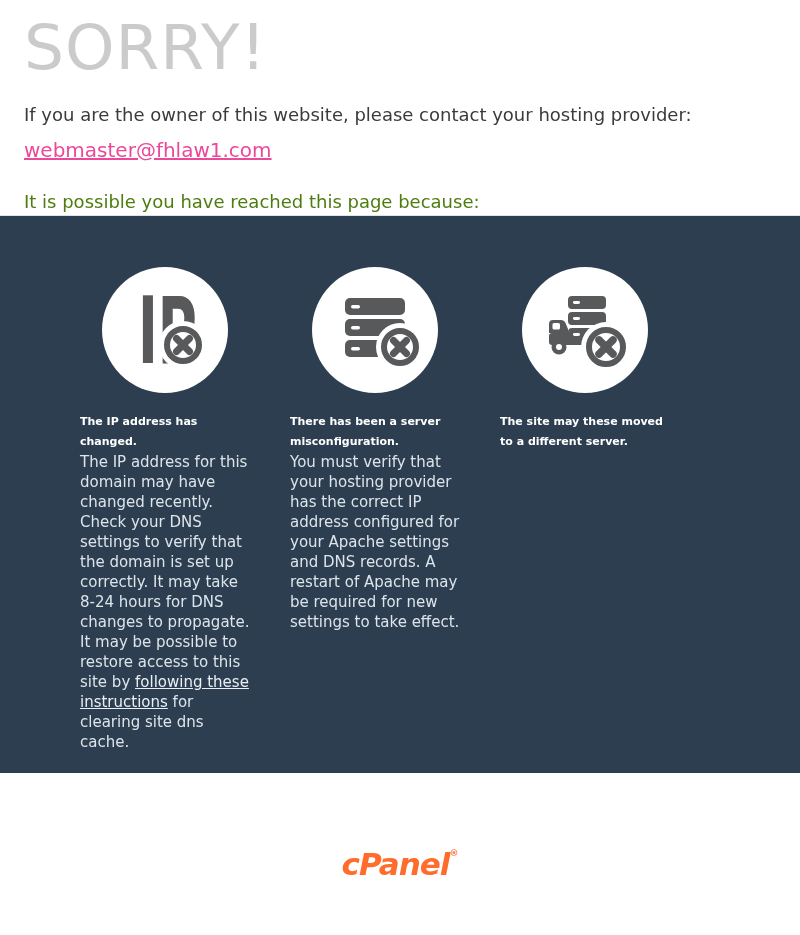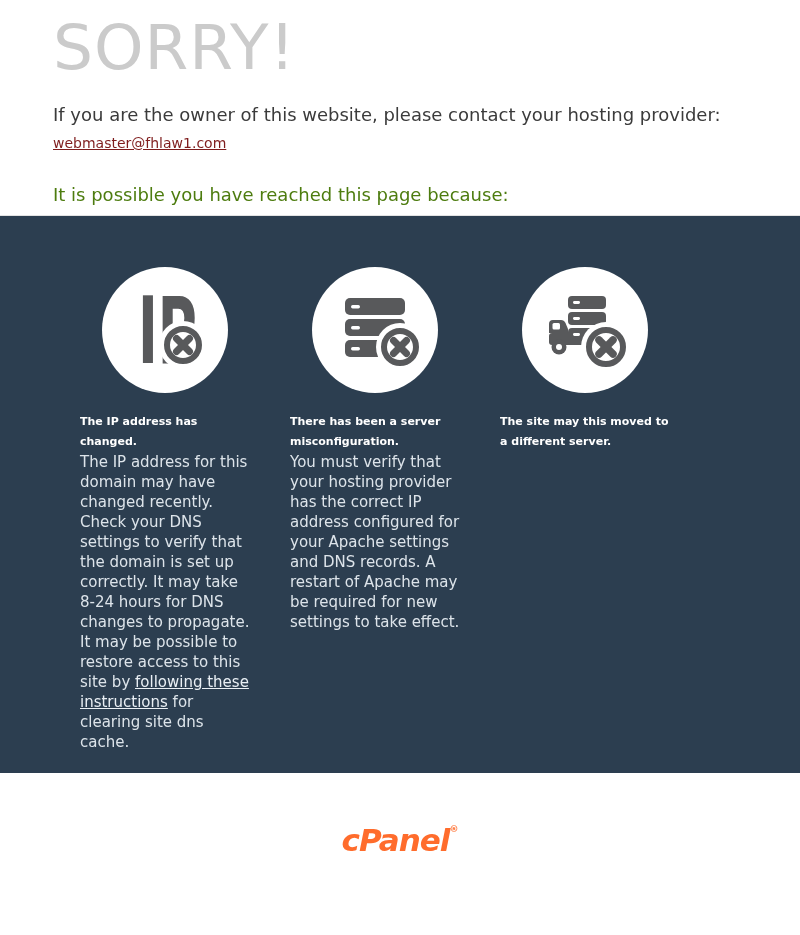--- a/index.html
+++ b/index.html
@@ -7,41 +7,41 @@
   html, body {
     width: 800px;
     background: #ffffff;
     font-family: "DejaVu Sans", "Liberation Sans", sans-serif;
   }
   body { min-height: 935px; }
 
   
   .top-section {
     height: 215px;
-    padding: 14px 40px 0 53px;
+    padding: 14px 40px 0 24px;
     background: #ffffff;
   }
   .page-title {
     font-size: 63px;
     font-weight: 400;
     color: #cbcbcb;
     line-height: 1.08;
     letter-spacing: 1px;
   }
   .intro-block {
     margin-top: 20px;
     font-size: 18px;
     color: #3b3b3b;
     line-height: 25px;
   }
   .email-link {
     display: inline-block;
-    margin-top: 4px;
-    font-size: 14px;
-    color: #7f1d1d;
+    margin-top: 11px;
+    font-size: 20px;
+    color: #ec4899;
     text-decoration: underline;
     cursor: pointer;
   }
   .reason-line {
     margin-top: 26px;
     font-size: 18px;
     color: #4d7c0f;
     line-height: 25px;
   }
 
@@ -76,21 +76,21 @@
   }
   .card-body .inline-link {
     color: #e9eff4;
     text-decoration: underline;
     cursor: pointer;
   }
 
   
   .footer-section {
     height: 138px;
-    padding-top: 52px;
+    padding-top: 76px;
     text-align: center;
     background: #ffffff;
   }
   .cpanel-logo {
     display: inline-block;
     font-size: 31px;
     font-weight: bold;
     font-style: italic;
     letter-spacing: -1px;
     color: #ff6c2c;
@@ -183,21 +183,21 @@
             <rect x="51" y="66" width="7" height="3" rx="1.4"></rect>
             <rect x="30.5" y="56" width="7.5" height="6.5" rx="1.5"></rect>
             <circle cx="37" cy="80" r="3"></circle>
           </g>
           <circle cx="84" cy="80" r="25" fill="#ffffff"></circle>
           <circle cx="84" cy="80" r="17" fill="#ffffff" stroke="#58595b" stroke-width="6"></circle>
           <line x1="77" y1="73" x2="91" y2="87" stroke="#58595b" stroke-width="7.5" stroke-linecap="round"></line>
           <line x1="91" y1="73" x2="77" y2="87" stroke="#58595b" stroke-width="7.5" stroke-linecap="round"></line>
         </svg>
       </div>
-      <h2 class="card-heading">The site may this moved to a different server.</h2>
+      <h2 class="card-heading">The site may these moved to a different server.</h2>
     </div>
 
   </div>
 </div>
 
 <div class="footer-section">
   <div class="cpanel-logo"><span>cPanel</span><sup>®</sup></div>
 </div>
 
 </body></html>

